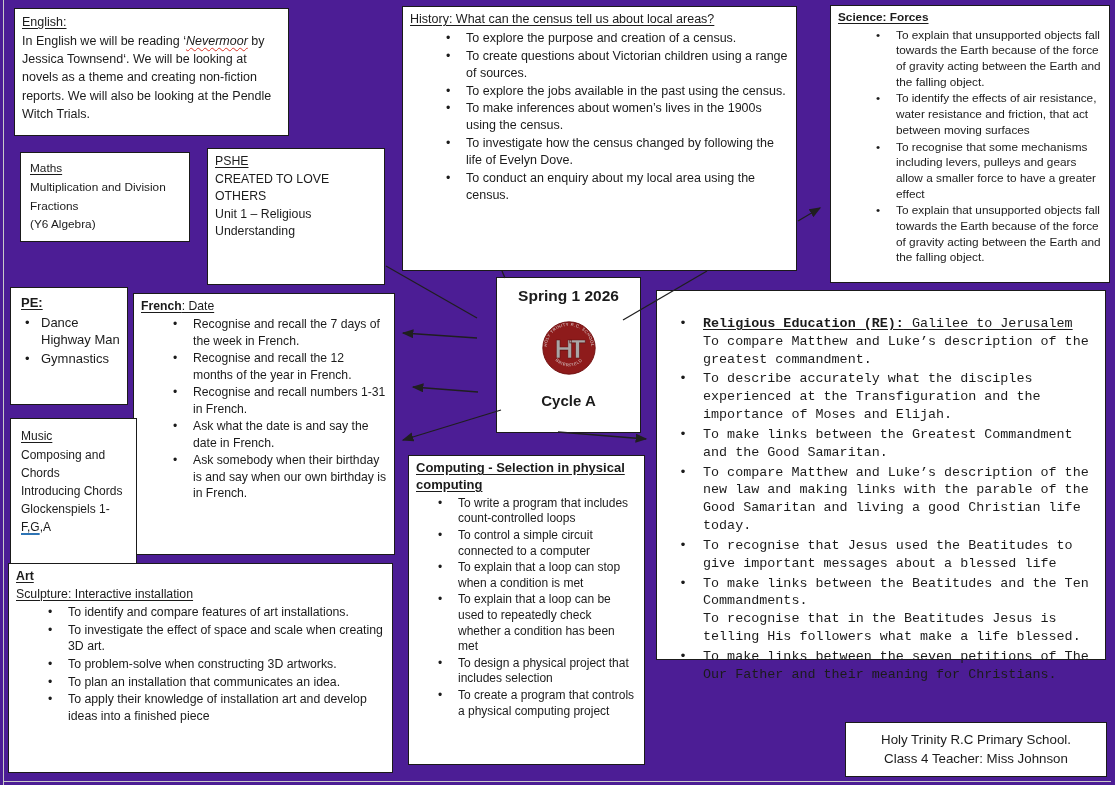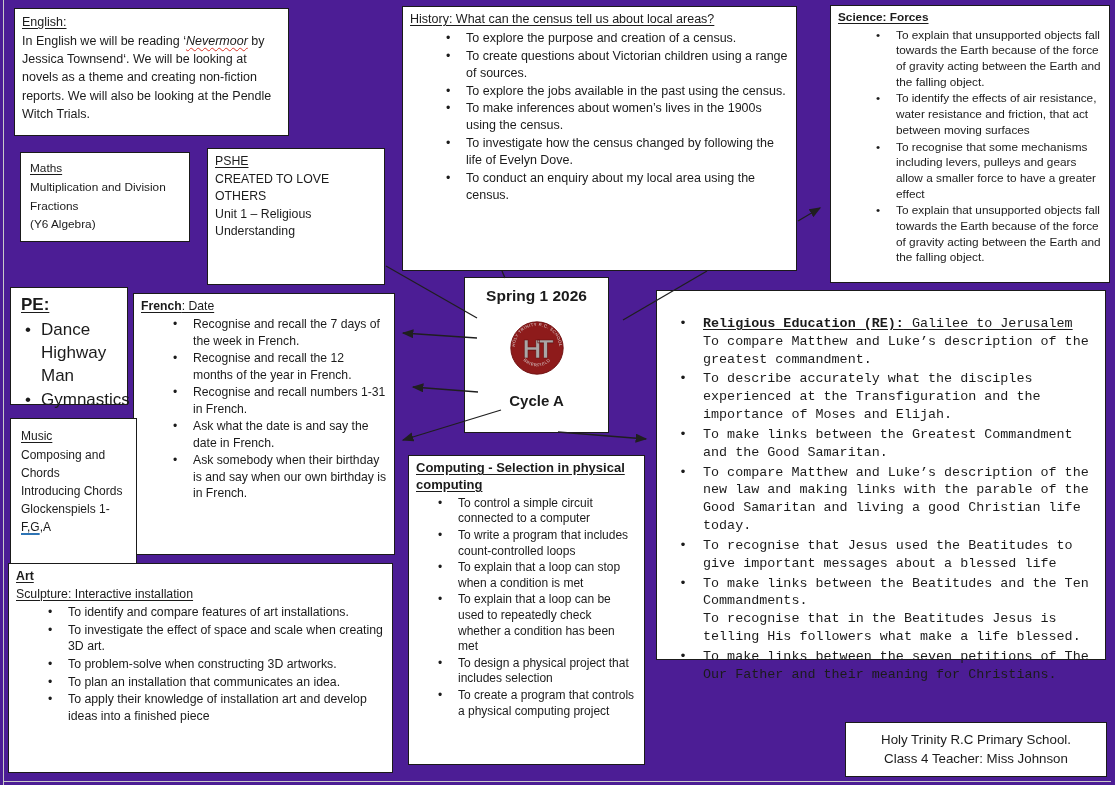--- a/index.html
+++ b/index.html
@@ -22,23 +22,23 @@
   ul.bl { list-style:none; margin:2px 0 0 0; padding:0 0 0 28px; }
   ul.bl li { position:relative; padding-left:22px; margin-bottom:1px; }
   ul.bl li::before { content:"•"; position:absolute; left:2px; }
 
   
   .english   { left:14px;  top:8px;   width:275px; height:128px; font-size:12.5px; line-height:1.45; }
   .history   { left:402px; top:6px;   width:395px; height:265px; font-size:12.5px; }
   .science   { left:830px; top:5px;   width:280px; height:278px; font-size:11.8px; line-height:1.33; }
   .maths     { left:20px;  top:152px; width:170px; height:90px;  font-size:11.8px; line-height:1.55; padding:6px 4px 0 9px; }
   .pshe      { left:207px; top:148px; width:178px; height:137px; font-size:12.3px; line-height:1.4; }
-  .pe        { left:10px;  top:287px; width:118px; height:118px; font-size:17px; padding:6px 5px 4px 10px; }
+  .pe        { left:10px;  top:287px; width:118px; height:118px; font-size:13px; padding:6px 5px 4px 10px; }
   .french    { left:133px; top:293px; width:262px; height:262px; font-size:12.2px; }
-  .center    { left:464px; top:277px; width:145px; height:156px; text-align:center; padding-top:8px; }
+  .center    { left:496px; top:277px; width:145px; height:156px; text-align:center; padding-top:8px; }
   .music     { left:10px;  top:418px; width:127px; height:148px; font-size:12px; line-height:1.5; padding:8px 4px 4px 10px; }
   .art       { left:8px;   top:563px; width:385px; height:210px; font-size:12.3px; }
   .computing { left:408px; top:455px; width:237px; height:310px; font-size:12px;   line-height:1.3; }
   .re        { left:656px; top:290px; width:450px; height:370px; font-size:13.4px; line-height:1.33; padding:8px 8px 4px 8px; }
   .school    { left:845px; top:722px; width:262px; height:55px;  font-size:13.3px; text-align:center; padding-top:7px; line-height:1.45; }
 
   .center .ctitle { font-weight:bold; font-size:15.5px; }
   .center .ccycle { font-weight:bold; font-size:15px; margin-top:6px; }
   .center .logo-wrap { margin-top:10px; }
 
@@ -156,22 +156,22 @@
       <li>To investigate the effect of space and scale when creating 3D art.</li>
       <li>To problem-solve when constructing 3D artworks.</li>
       <li>To plan an installation that communicates an idea.</li>
       <li>To apply their knowledge of installation art and develop ideas into a finished piece</li>
     </ul>
   </div>
 
   <div class="box computing">
     <div class="ttl u b" style="font-size:13px;">Computing - Selection in physical computing</div>
     <ul class="bl">
+      <li>To write a program that includes count-controlled loops</li>
       <li>To control a simple circuit connected to a computer</li>
-      <li>To write a program that includes count-controlled loops</li>
       <li>To explain that a loop can stop when a condition is met</li>
       <li>To explain that a loop can be used to repeatedly check whether a condition has been met</li>
       <li>To design a physical project that includes selection</li>
       <li>To create a program that controls a physical computing project</li>
     </ul>
   </div>
 
   <div class="box re">
     <ul class="bl">
       <li>

